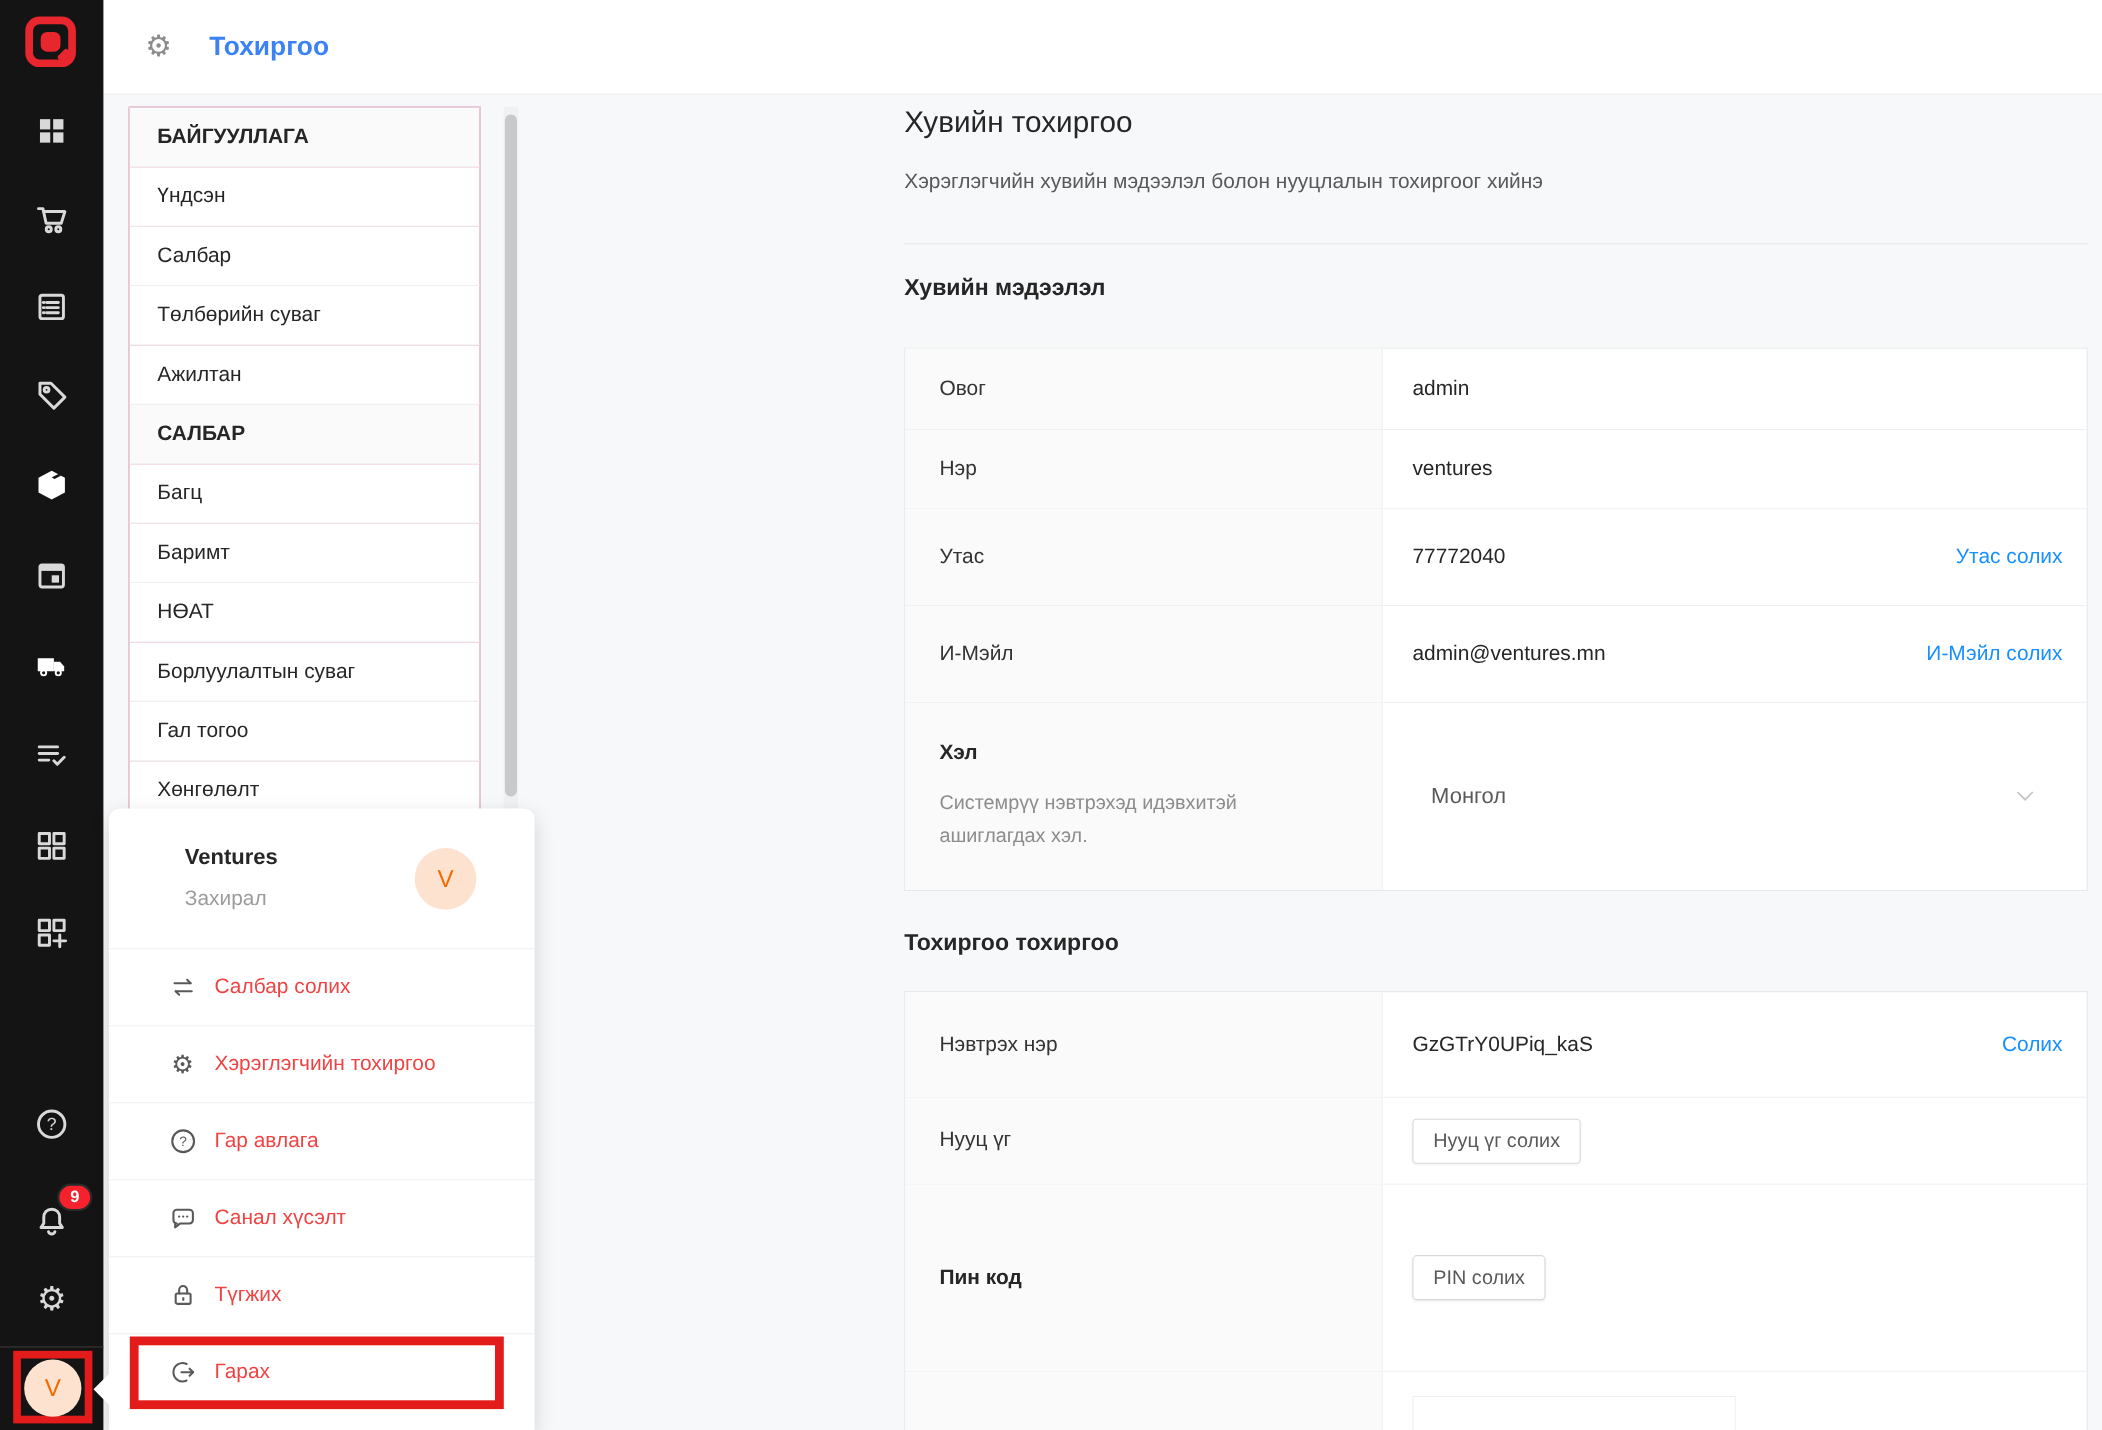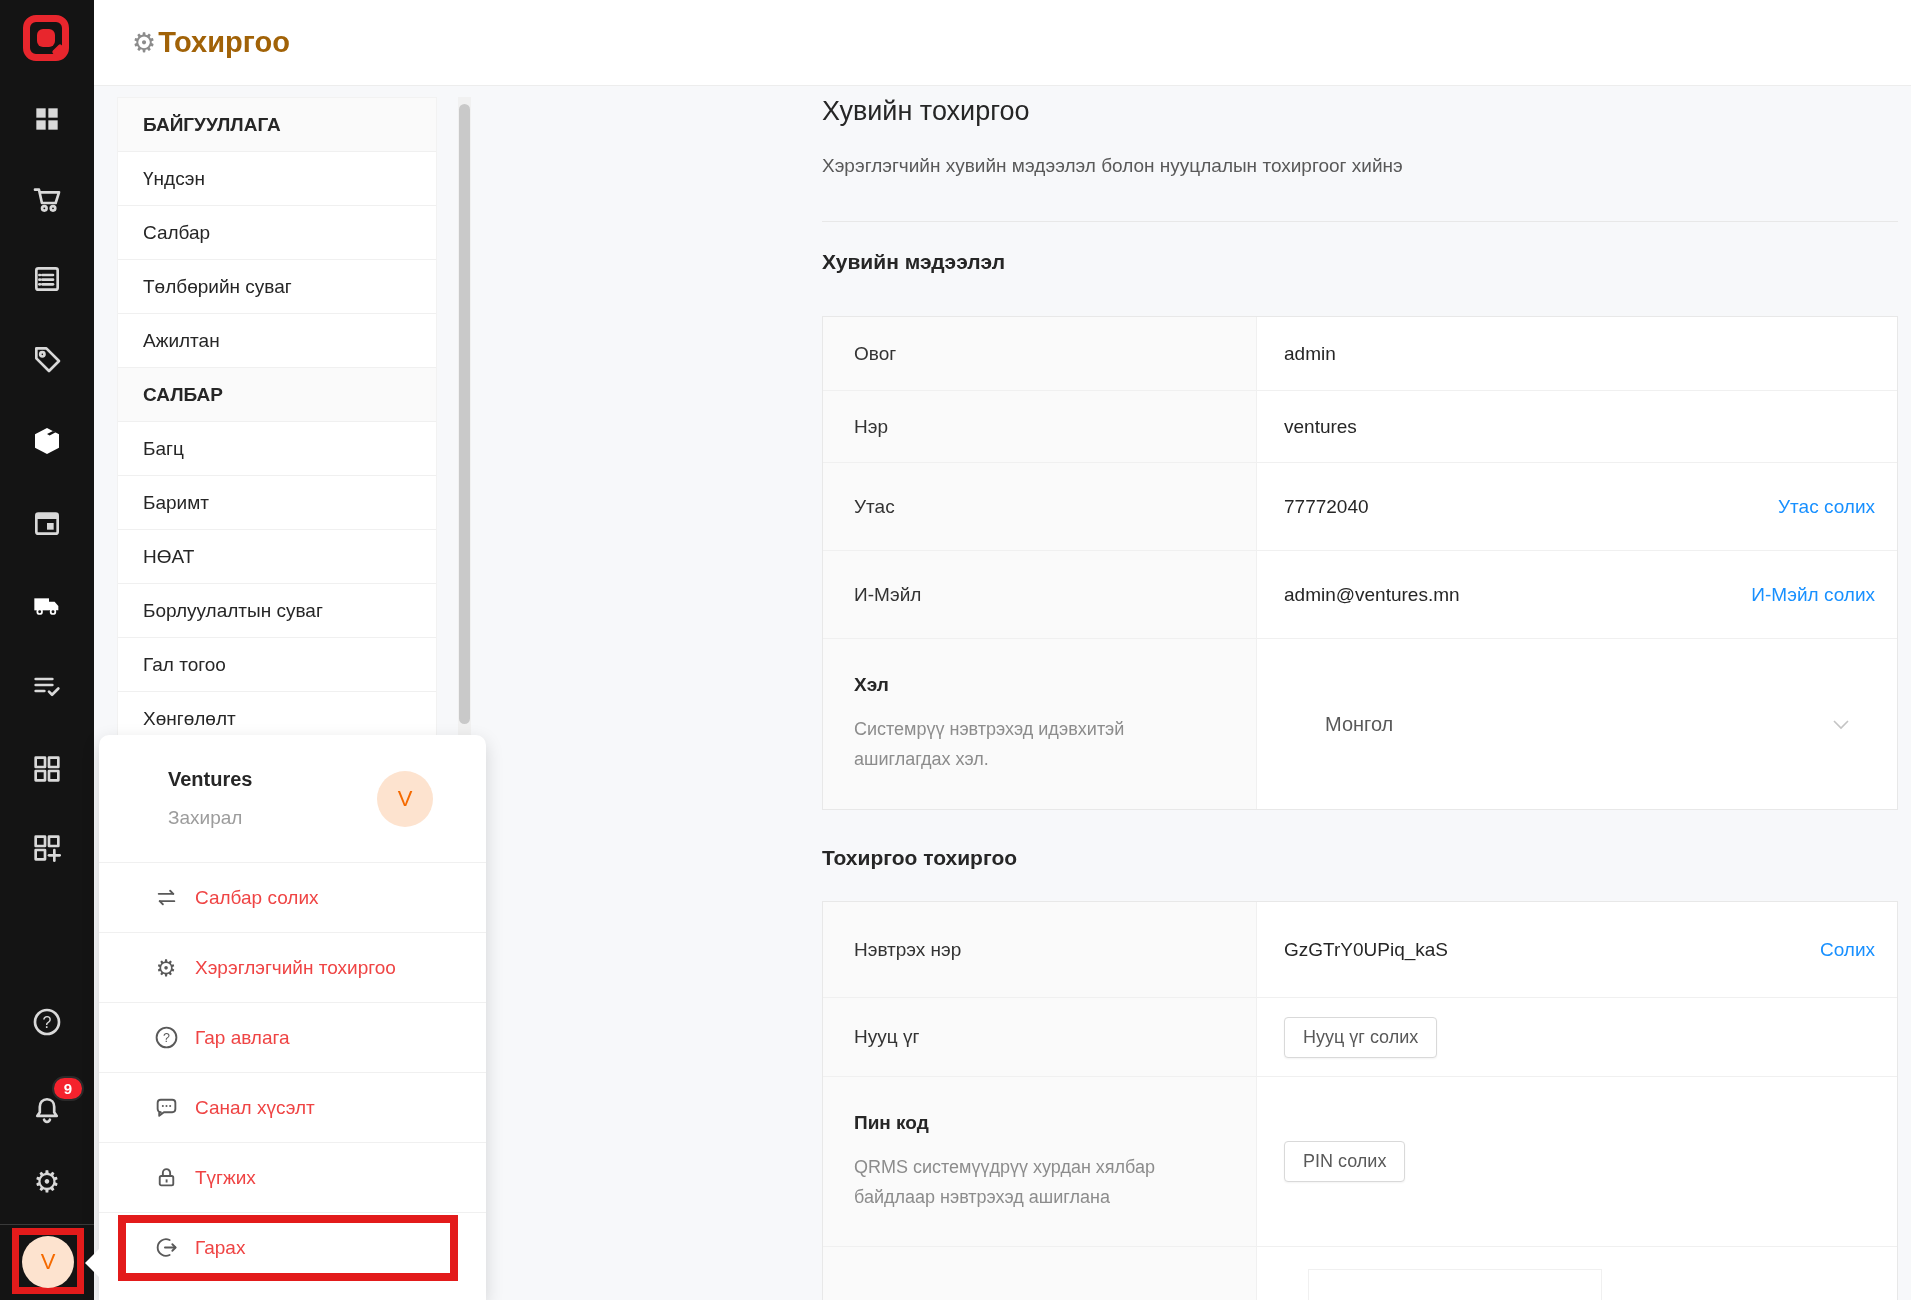--- a/index.html
+++ b/index.html
@@ -4,21 +4,21 @@
 <style>
   * { margin:0; padding:0; box-sizing:border-box; }
   html,body { width:1911px; height:1300px; }
   body { font-family:"Liberation Sans", sans-serif; }
   .screen { position:relative; width:1911px; height:1300px; overflow:hidden; background:#f7f8fa; }
 
   
   .topbar { position:absolute; left:94px; right:0; top:0; height:86px; background:#fff;
             border-bottom:1px solid #ededed; display:flex; align-items:center; z-index:2; }
   .topbar .gear-glyph { font-family:"DejaVu Sans", sans-serif; font-size:27px; color:#8c8c8c; margin-left:38px; }
-  .topbar h1 { font-size:29px; font-weight:bold; color:#a16207; margin-left:2px; }
+  .topbar h1 { font-size:24px; font-weight:bold; color:#3b82f6; margin-left:34px; }
 
   
   .rail { position:absolute; left:0; top:0; width:94px; height:1300px; background:#141414; z-index:4; }
   .logo { position:absolute; left:23px; top:15px; width:46px; height:46px; border:7px solid #e8262d;
           border-radius:13px; }
   .logo .blob { position:absolute; left:7px; top:7px; width:18px; height:18px; background:#e8262d; border-radius:6px; }
   .logo .tail { position:absolute; right:-4px; bottom:-4px; width:12px; height:12px; background:#e8262d;
                 border-radius:2px; transform:rotate(45deg); }
   .rail-icon { position:absolute; left:29px; width:36px; height:36px; display:flex; align-items:center; justify-content:center; }
   .rail-icon svg { width:32px; height:32px; }
@@ -41,21 +41,21 @@
   .nav-scroll { position:absolute; left:458px; top:97px; width:13px; height:648px; background:#f1f1f1; z-index:1; }
   .nav-scroll .thumb { position:absolute; left:1px; top:7px; width:11px; height:620px; background:#c9c9c9; border-radius:6px; }
 
   
   .main-title { position:absolute; left:822px; top:96px; font-size:27px; font-weight:normal; color:#262626; }
   .main-sub   { position:absolute; left:822px; top:155px; font-size:19px; color:#595959; }
   .main-divider { position:absolute; left:822px; top:221px; width:1076px; height:1px; background:#e8e8e8; }
   .section-title { position:absolute; left:822px; font-size:21px; font-weight:bold; color:#262626; }
   .info-table { position:absolute; left:822px; width:1076px; background:#fff; border:1px solid #e8e8e8; z-index:1; }
   .info-row { display:flex; border-bottom:1px solid #f0f0f0; }
-  .info-row:last-child { border-bottom:none;gap:24px; }
+  .info-row:last-child { border-bottom:none; }
   .cell-label { width:434px; background:#fafafa; border-right:1px solid #f0f0f0; padding-left:31px;
                 display:flex; flex-direction:column; justify-content:center; }
   .cell-label .lbl { font-size:19px; color:#333; }
   .cell-label .lbl.bold { font-weight:bold; color:#262626; }
   .cell-label .desc { font-size:18px; color:#8c8c8c; max-width:320px; line-height:30px; margin-top:18px; }
   .cell-value { flex:1; display:flex; align-items:center; padding-left:27px; padding-right:22px;
                 font-size:19px; color:#262626; }
   .link { margin-left:auto; color:#1890ff; font-size:19px; cursor:pointer; }
   .select-value { font-size:20px; color:#595959; margin-left:17px; }
   .select-chevron { margin-left:auto; margin-right:25px; }
@@ -294,21 +294,20 @@
       <div class="cell-label">
           <span class="lbl">Нууц үг</span>
         </div>
       <div class="cell-value">
         <button class="btn">Нууц үг солих</button>
       </div>
     </div>
     <div class="info-row" style="height:170px">
       <div class="cell-label">
         <span class="lbl bold">Пин код</span>
-        <span class="desc" style="max-width:340px">QRMS системүүдрүү хурдан хялбар байдлаар нэвтрэхэд ашиглана</span>
       </div>
       <div class="cell-value">
         <button class="btn">PIN солих</button>
       </div>
     </div>
     <div class="info-row" style="height:53px; overflow:hidden">
       <div class="cell-label"></div>
       <div style="flex:1">
           <div class="qr-stub"></div>
         </div>

